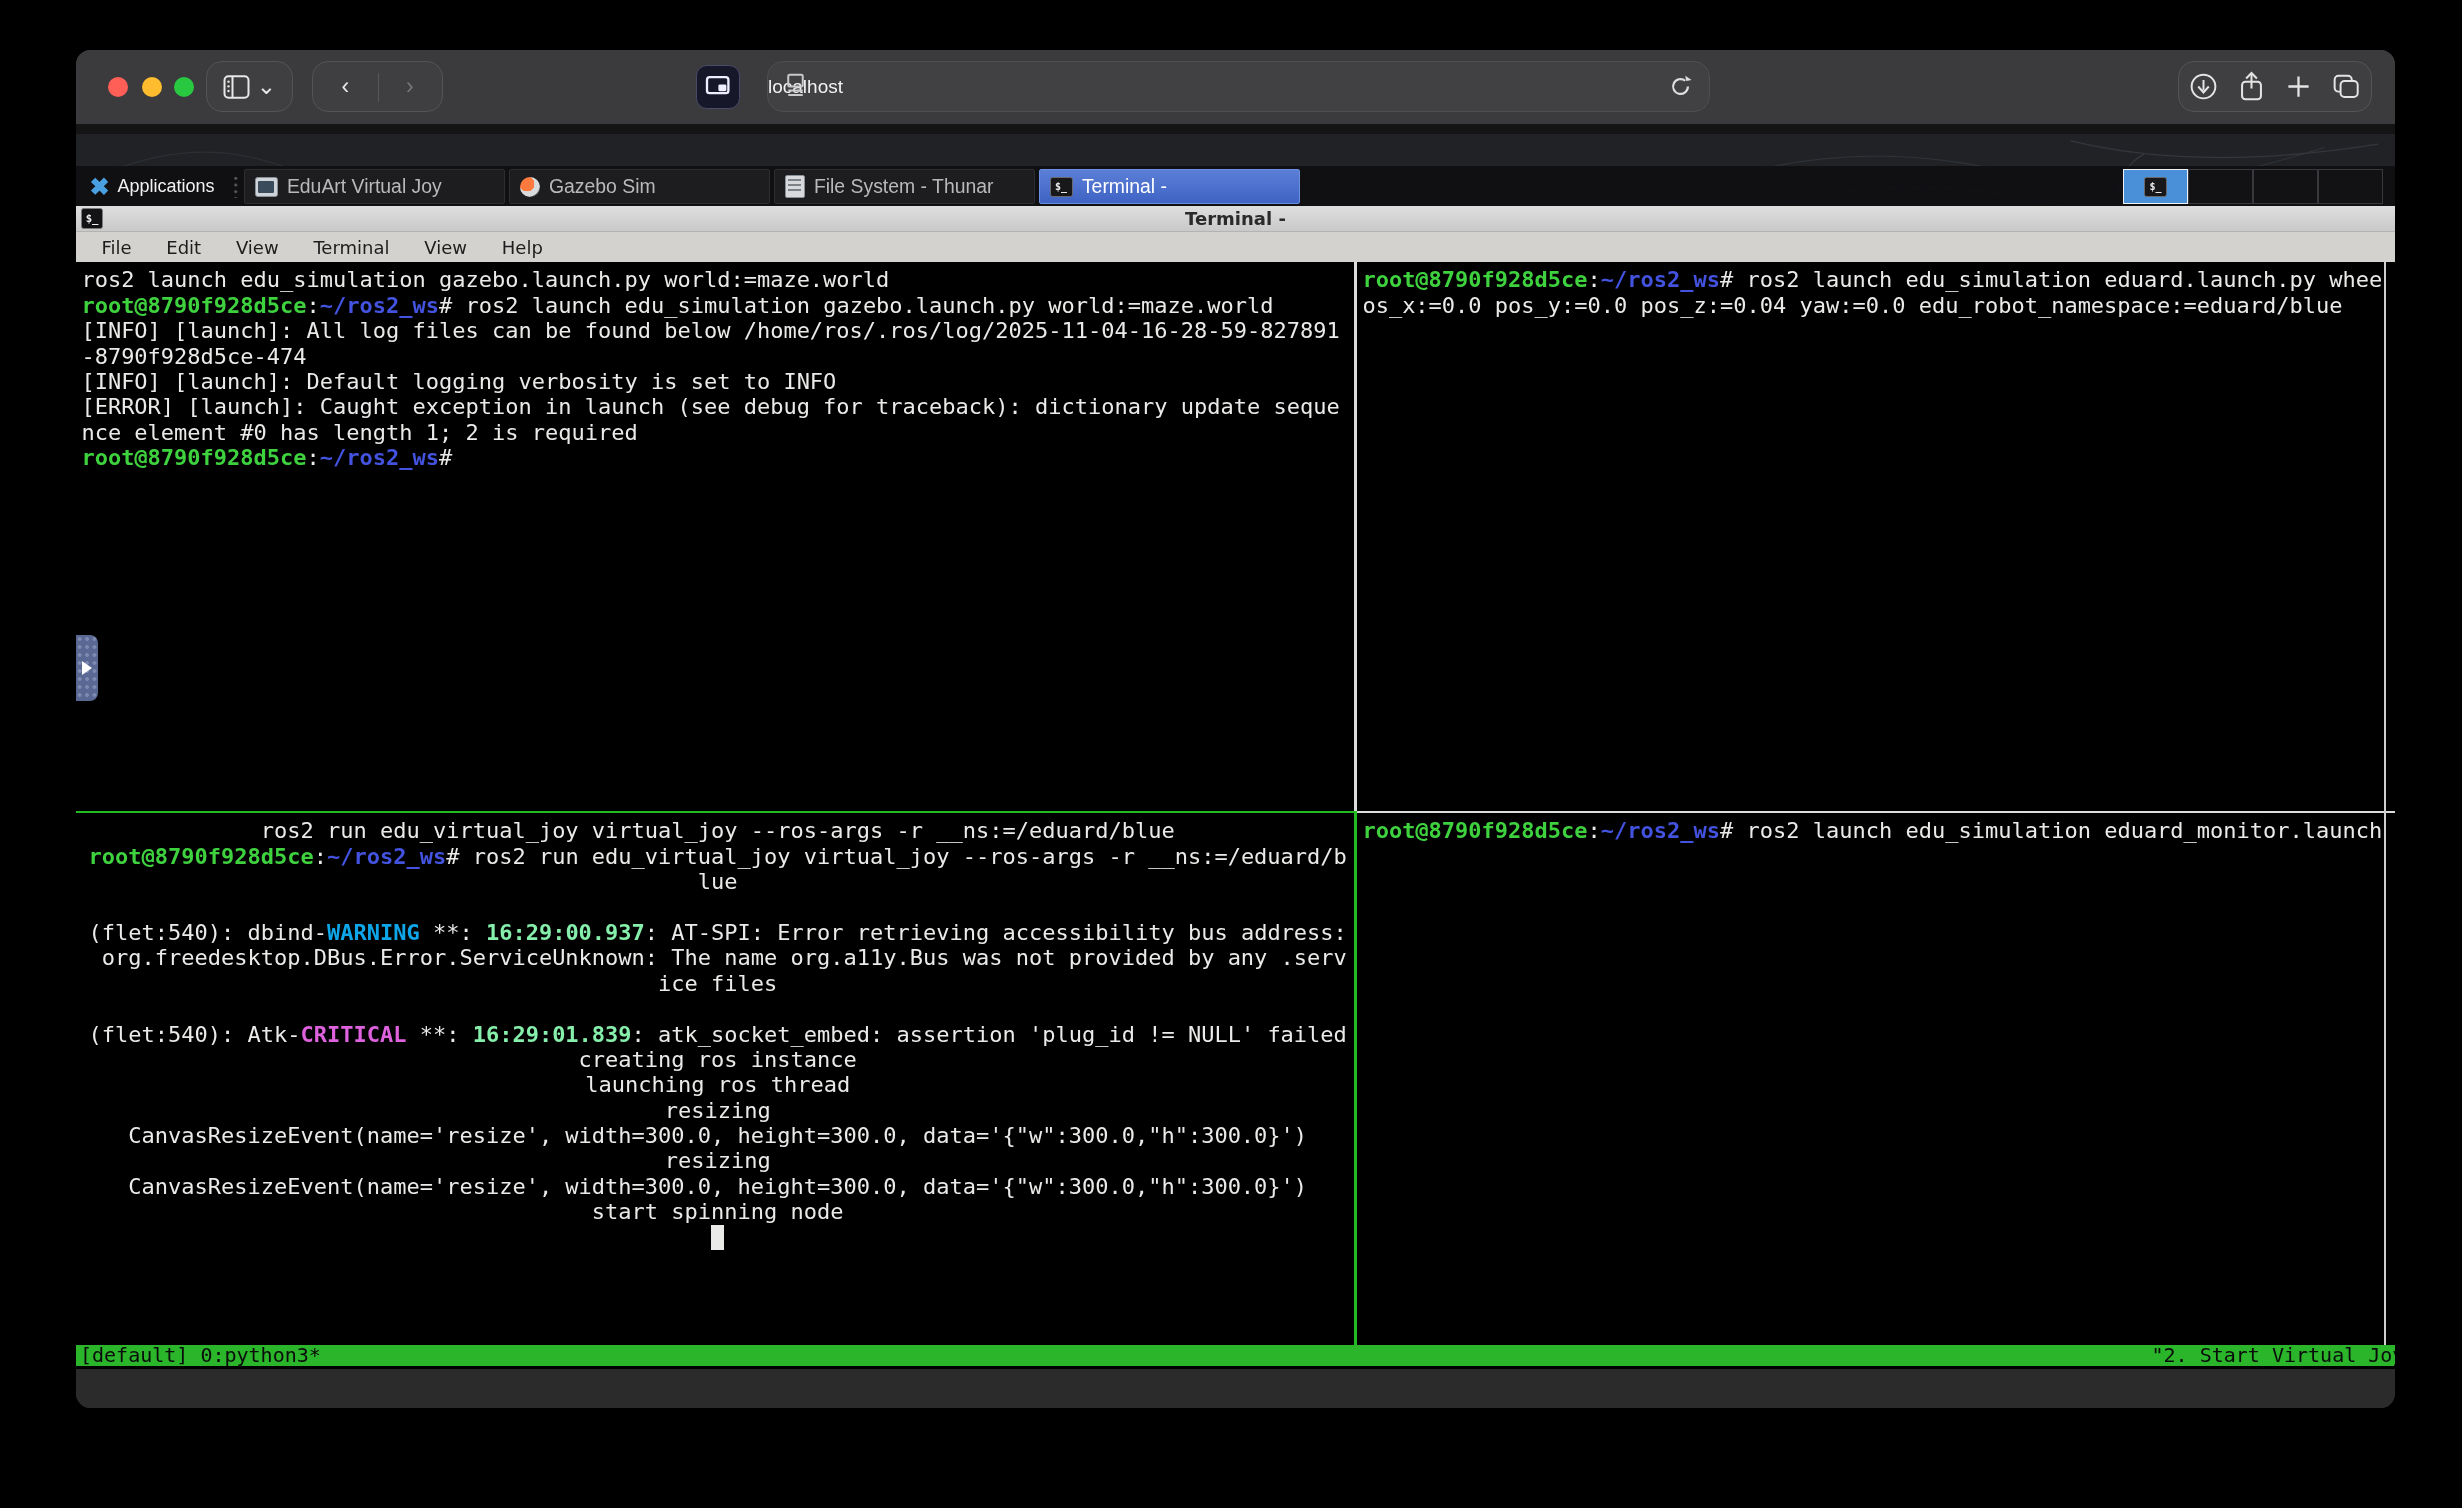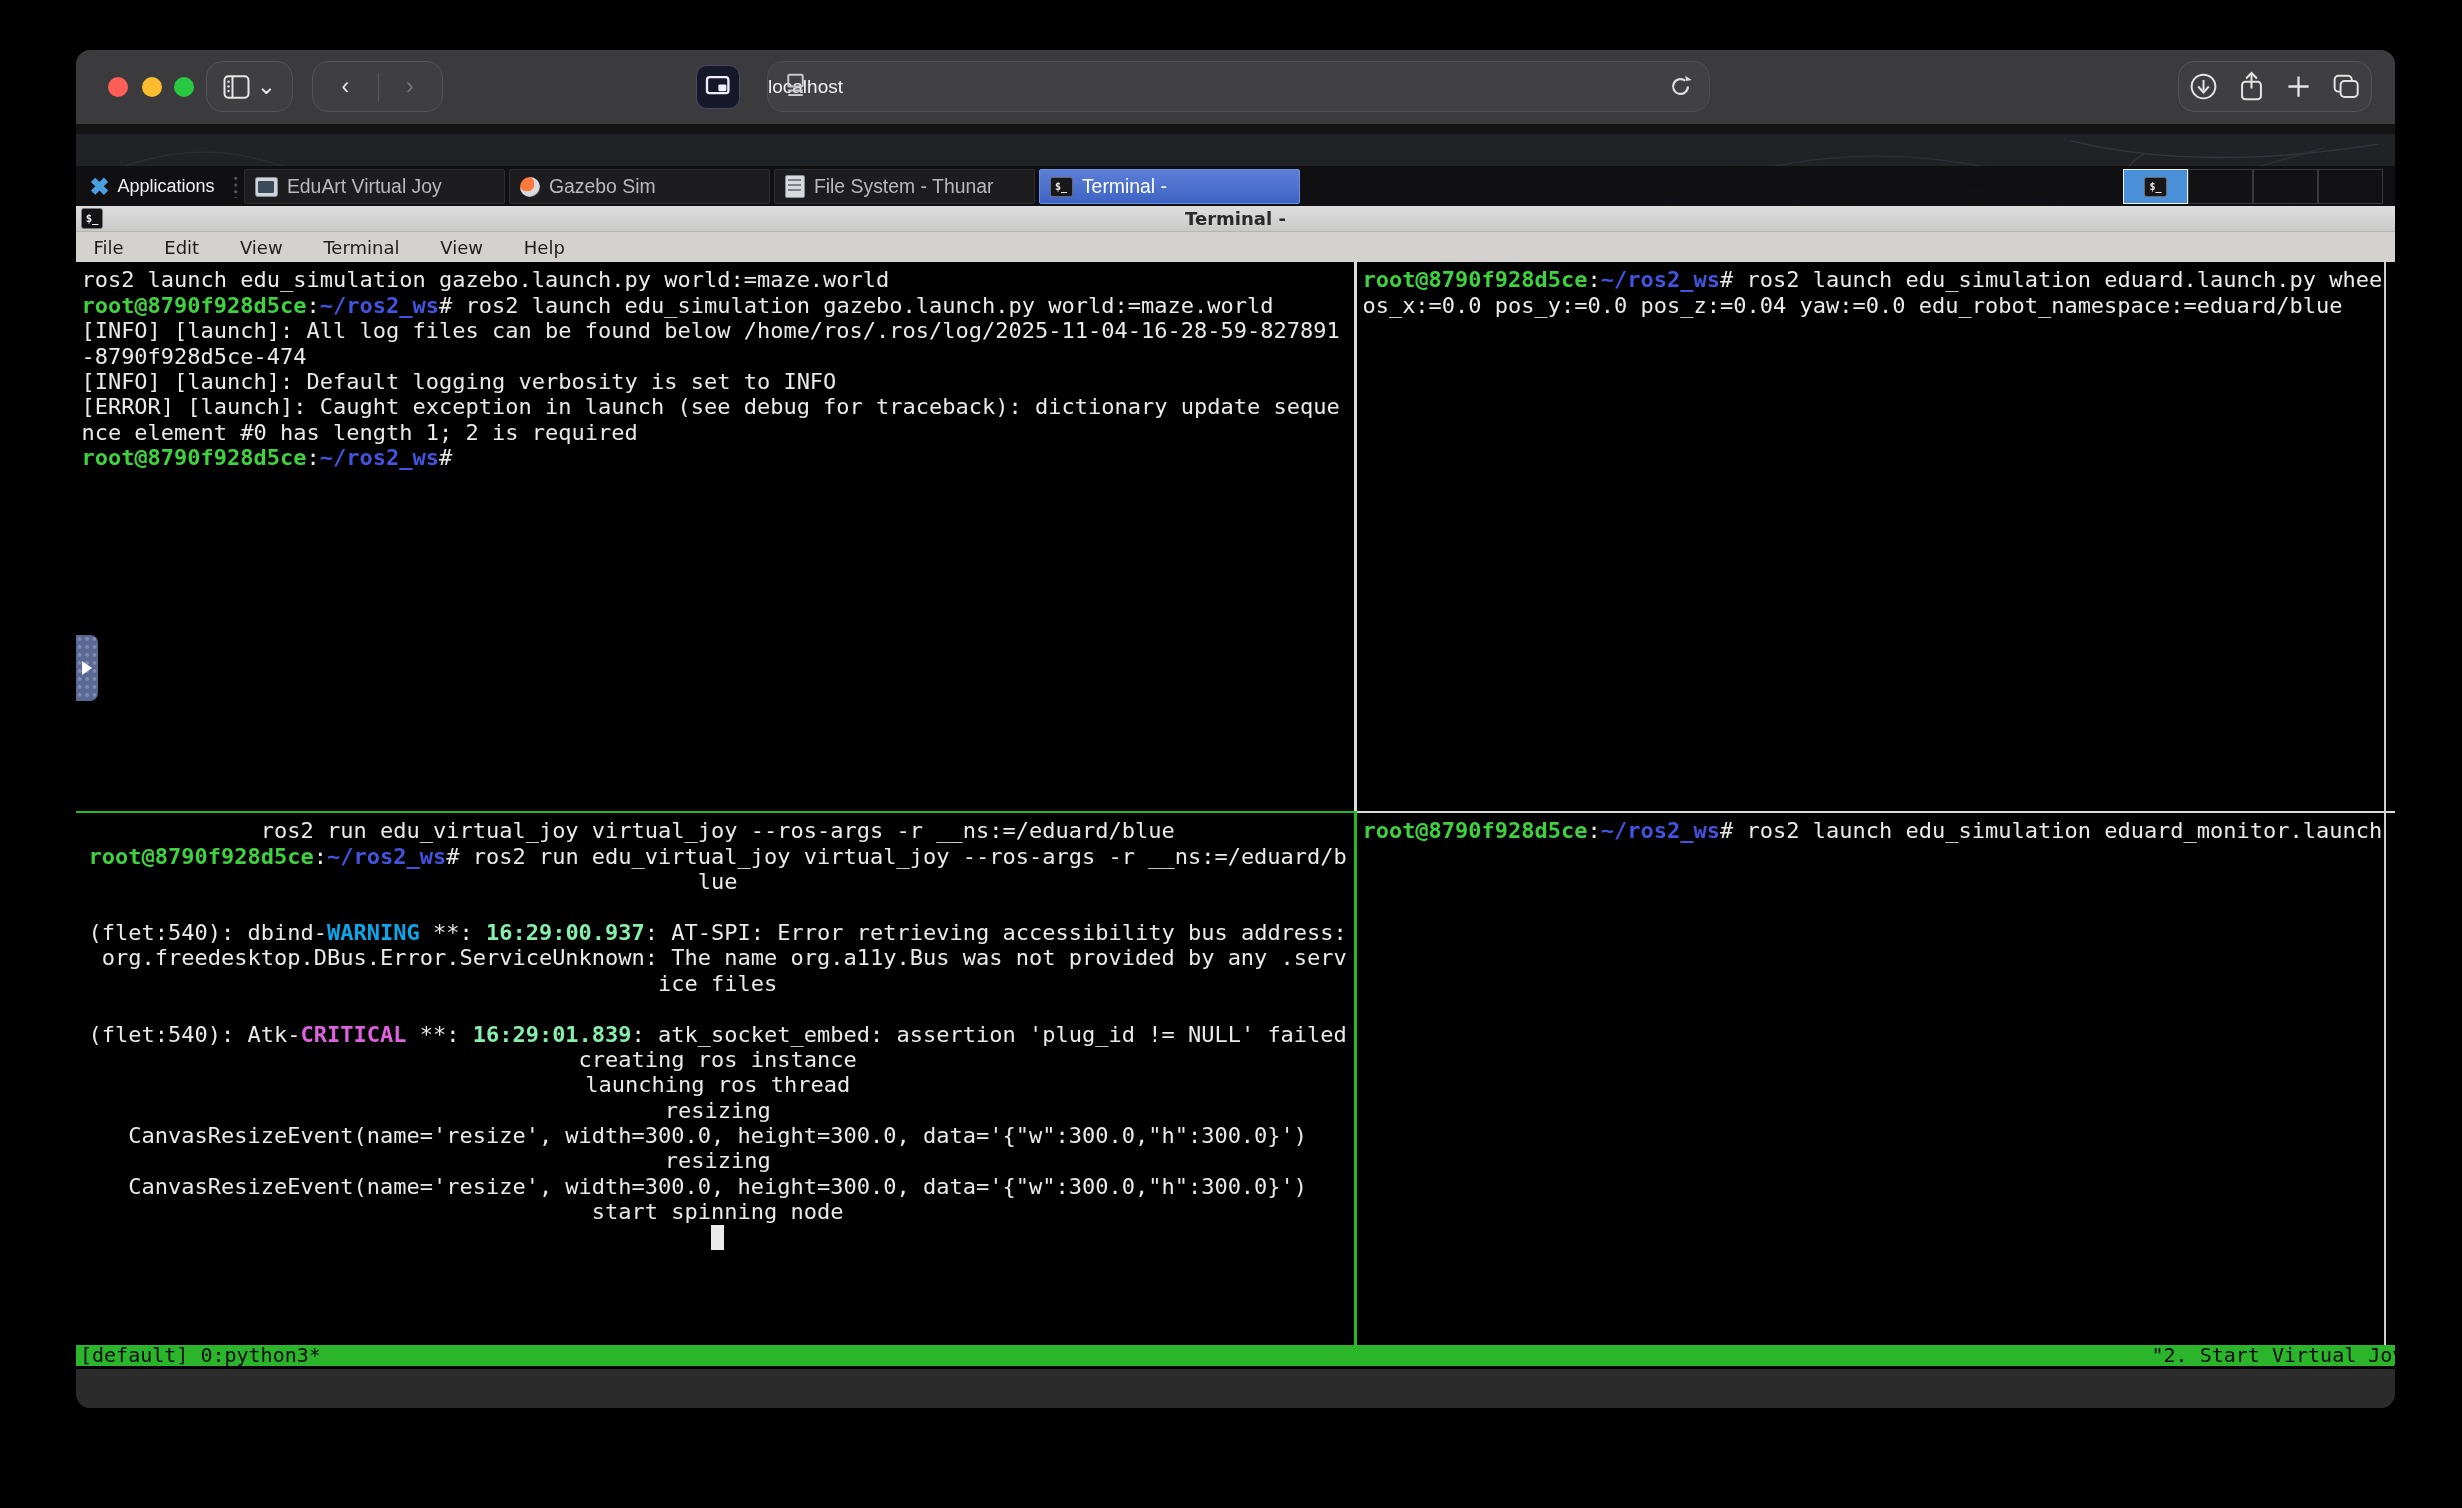--- a/index.html
+++ b/index.html
@@ -69,21 +69,21 @@
   
   .twin { position:absolute; left:0; top:72px; width:2319px; height:1163px; background:#000; }
   .titlebar { position:absolute; left:0; top:0; width:100%; height:25.4px;
               background:linear-gradient(#dedede,#c9c9c9); }
   .titlebar .ticon { position:absolute; left:5.4px; top:2px; width:21.4px; height:21.4px; background:#131315;
                      border:1.3px solid #7b7b7e; border-radius:2.7px; color:#efefef;
                      font:bold 10.7px/19px "DejaVu Sans Mono",monospace; text-align:center; }
   .titlebar .ttext { position:absolute; left:0; width:100%; text-align:center; line-height:25.4px;
                      font:bold 18px/25.4px "DejaVu Sans",sans-serif; color:#2a2a2a; }
   .menubar { position:absolute; left:0; top:25.4px; width:100%; height:31px; background:#d4d2cf;
-             border-top:0.7px solid #b5b3b0; display:flex; align-items:center; padding-left:0; gap:6px; }
+             border-top:0.7px solid #b5b3b0; display:flex; align-items:center; padding-left:8px; gap:0; }
   .menubar span { font:18px/31px "DejaVu Sans",sans-serif; color:#1d1d1d; padding:0 17.4px; }
 
   .tcontent { position:absolute; left:0; top:56px; width:2319px; height:898px; background:#000; }
   .pane { position:absolute; overflow:hidden; white-space:pre;
           font:22px/25.4px "DejaVu Sans Mono",monospace; color:#eaeae8; padding:5.4px 0 0 5.4px; }
   .tline { height:25.4px; }
   .p   { color:#3fd23f; font-weight:bold; }
   .b   { color:#4353e0; font-weight:bold; }
   .y   { color:#0ea5e9; font-weight:bold; }
   .m   { color:#de61de; font-weight:bold; }

